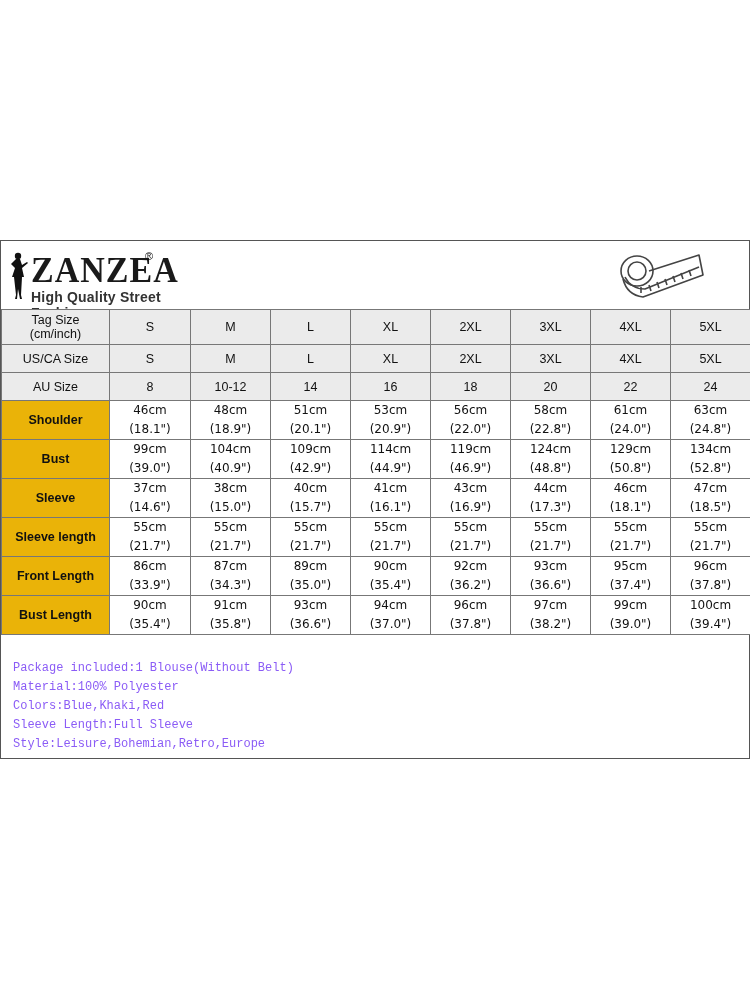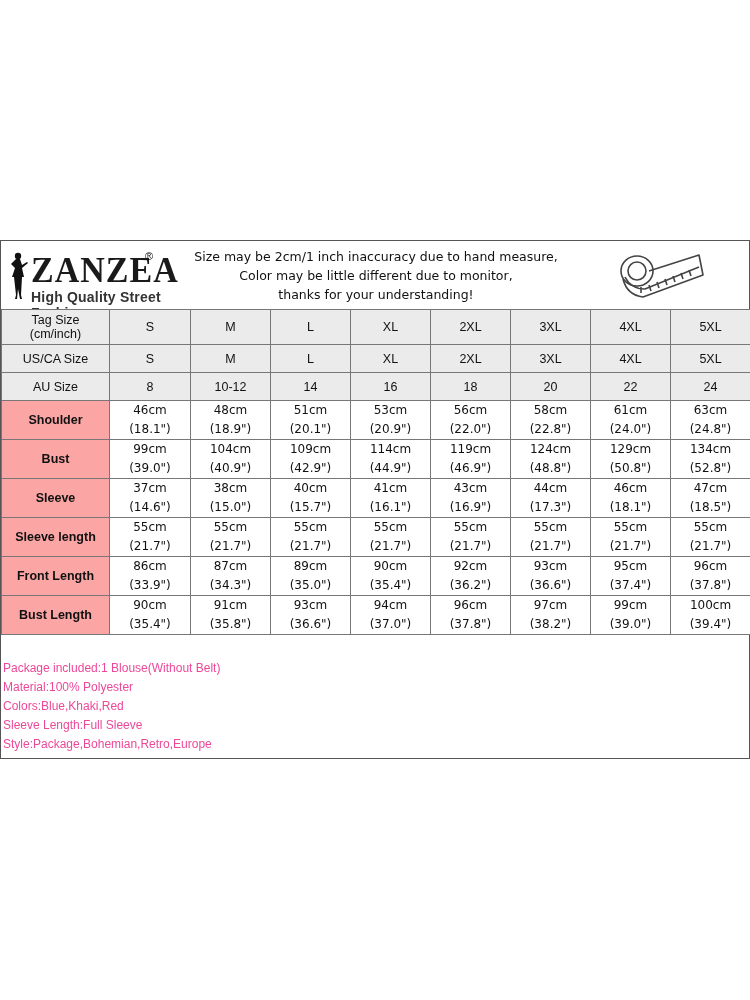--- a/index.html
+++ b/index.html
@@ -9,27 +9,27 @@
     .logo { position: absolute; left: 4px; top: 8px; width: 185px; height: 55px; }
     .logo-figure { position: absolute; left: 2px; top: 2px; }
     .logo-word { position: absolute; left: 26px; top: 2px; font-family: "Liberation Serif", serif; font-size: 34px; letter-spacing: 1px; font-weight: bold; color: #1a1a1a; transform: scaleY(1.05); }
     .logo-reg { position: absolute; left: 140px; top: 1px; font-size: 11px; }
     .logo-tag { position: absolute; left: 26px; top: 40px; font-size: 14px; font-weight: bold; color: #333; letter-spacing: 0.2px; }
     .notice { position: absolute; left: 190px; top: 6px; width: 370px; text-align: center; font-family: "DejaVu Sans", sans-serif; font-size: 12.5px; line-height: 19px; color: #111; }
     .tape-icon { position: absolute; left: 610px; top: 6px; }
     table.size-table { position: absolute; left: 0; top: 68px; border-collapse: collapse; table-layout: fixed; width: 749px; }
     table.size-table td { border: 1px solid #777; text-align: center; vertical-align: middle; padding: 0; overflow: hidden; }
     td.hdr { background: #ebebeb; font-weight: normal; font-size: 12.5px; color: #111; }
-    td.rowlabel { background: #fca5a5; font-weight: bold; font-size: 12.5px; }
+    td.rowlabel { background: #eab308; font-weight: bold; font-size: 12.5px; }
     td.val { background: #fff; font-family: "DejaVu Sans", sans-serif; font-size: 12px; line-height: 19px; color: #111; }
     td.val span { display: block; }
     tr.r-tag td { height: 34px; }
     tr.r-short td { height: 27px; }
     tr.r-meas td { height: 37px; }
-    .info { position: absolute; left: 2px; top: 418px; font-family: Liberation Sans, sans-serif; font-size: 12px; line-height: 19px; color: #ec4899; }
+    .info { position: absolute; left: 12px; top: 418px; font-family: Liberation Mono, monospace; font-size: 12px; line-height: 19px; color: #8b5cf6; }
     .info div { white-space: nowrap; }
   </style>
 </head>
 <body>
 
 <div class="sheet">
 
   <div class="header-band">
     <div class="logo">
       <span class="logo-figure">
@@ -37,25 +37,20 @@
           <circle cx="11" cy="5" r="3.2" fill="#111"></circle>
           <path d="M9 8 L13 8 L15 14 L20 11 L21 12 L15 17 L17 26 L5 26 L8 17 L4 13 L5 12 Z" fill="#111"></path>
           <path d="M7 26 L9 44 L8 48 L10 48 L11 38 L13 48 L15 48 L14 44 L15 26 Z" fill="#111"></path>
         </svg>
       </span>
       <span class="logo-word">ZANZEA</span>
       <span class="logo-reg">®</span>
       <span class="logo-tag">High Quality Street Fashion</span>
     </div>
 
-    <div class="notice">
-      <div>Size may be 2cm/1 inch inaccuracy due to hand measure,</div>
-      <div>Color may be little different due to monitor,</div>
-      <div>thanks for your understanding!</div>
-    </div>
 
     <span class="tape-icon">
       <svg width="100" height="56" viewBox="0 0 100 56" fill="none" stroke="#444" stroke-width="1.6" stroke-linejoin="round">
         <ellipse cx="26" cy="24" rx="16" ry="15"></ellipse>
         <ellipse cx="26" cy="24" rx="9" ry="9"></ellipse>
         <path d="M12 32 Q16 48 32 50 L92 28 L88 8 L38 24"></path>
         <path d="M14 30 Q20 42 34 42 L88 20"></path>
         <path d="M40 44 L38 38 M48 41 L46 35 M56 38 L54 32 M64 35 L62 29 M72 32 L70 26 M80 29 L78 23 M30 46 L30 40"></path>
       </svg>
     </span>
@@ -323,15 +318,15 @@
           </td>
         </tr>
       </tbody>
   </table>
 
   <div class="info">
     <div>Package included:1 Blouse(Without Belt)</div>
     <div>Material:100% Polyester</div>
     <div>Colors:Blue,Khaki,Red</div>
     <div>Sleeve Length:Full Sleeve</div>
-    <div>Style:Package,Bohemian,Retro,Europe</div>
+    <div>Style:Leisure,Bohemian,Retro,Europe</div>
   </div>
 </div>
 
 </body></html>

